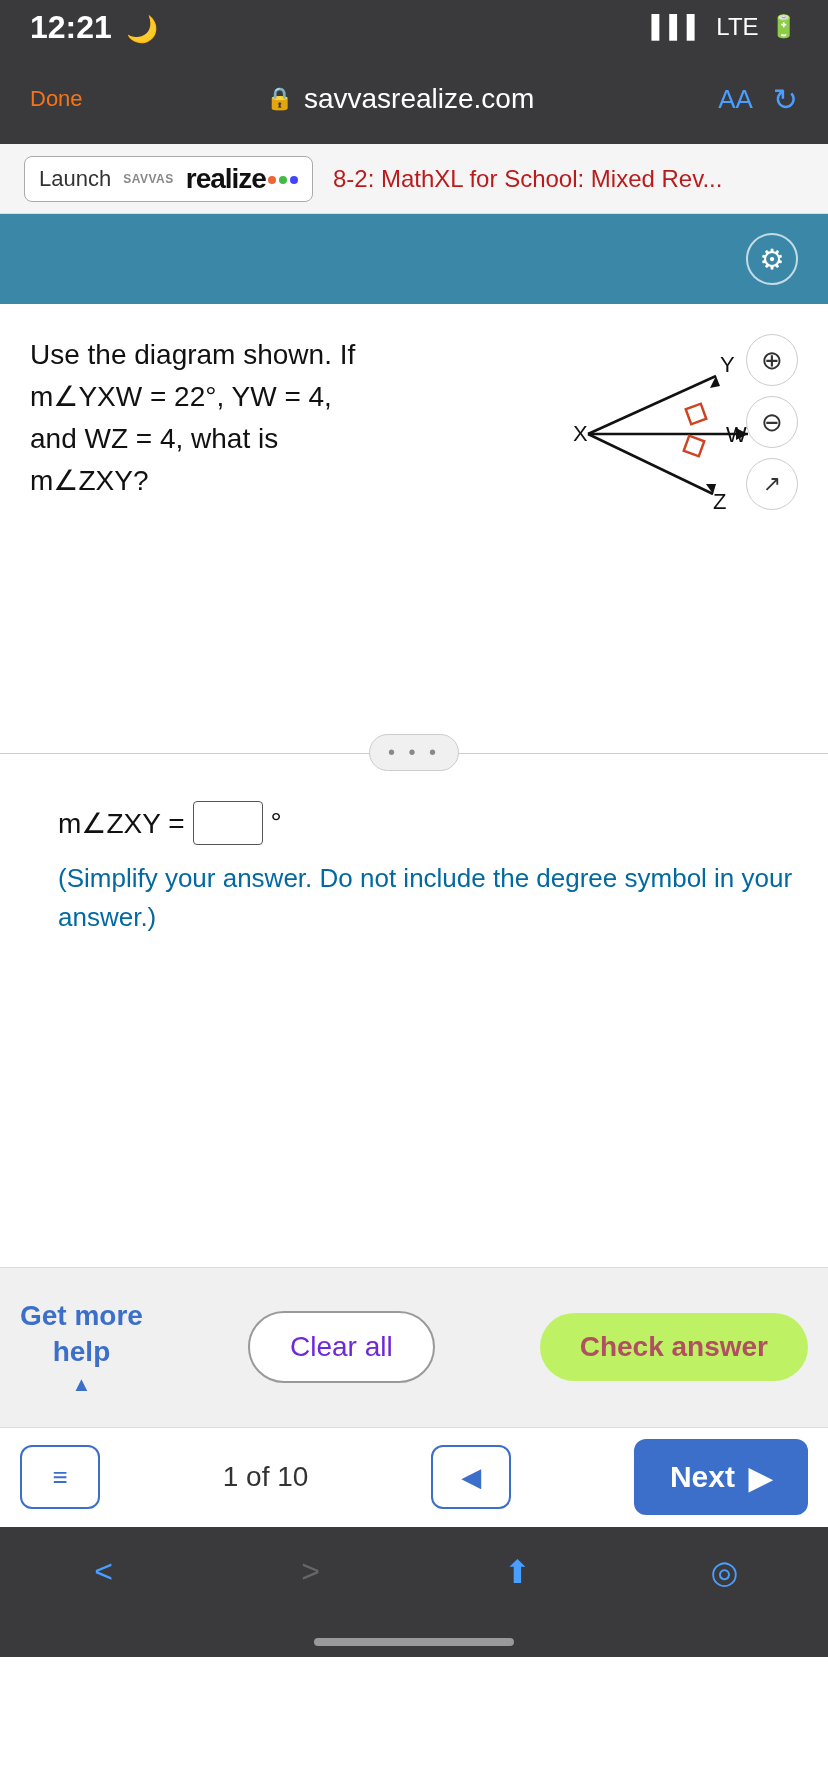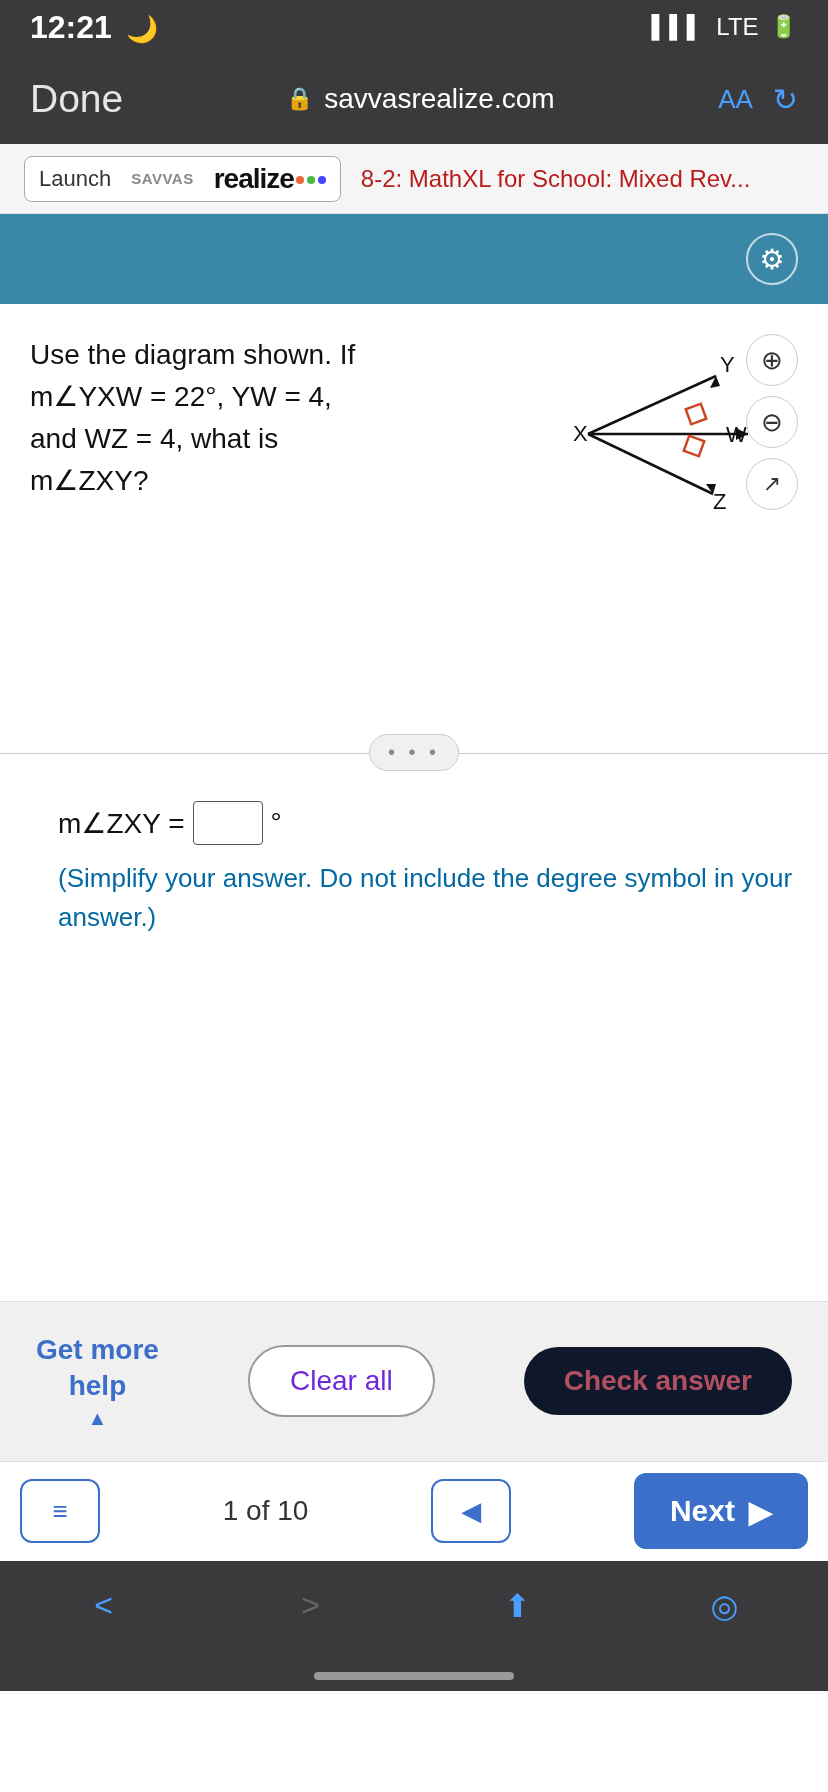--- a/index.html
+++ b/index.html
@@ -37,22 +37,22 @@
     
     .browser-bar {
       background: #3a3a3c;
       height: 90px;
       display: flex;
       align-items: center;
       padding: 0 30px;
       gap: 20px;
     }
     .browser-done {
-      color: #e5e5e5;
-      font-size: 39px;
+      color: #f97316;
+      font-size: 22px;
       font-weight: 400;
     }
     .browser-url {
       flex: 1;
       display: flex;
       align-items: center;
       justify-content: center;
       gap: 10px;
       color: #fff;
       font-size: 28px;
@@ -78,21 +78,21 @@
       padding: 0 24px;
       gap: 20px;
       border-bottom: 1px solid #ddd;
     }
     .launch-btn {
       border: 1.5px solid #aaa;
       border-radius: 8px;
       padding: 6px 14px;
       display: flex;
       align-items: center;
-      gap: 20px;
+      gap: 12px;
       background: #fff;
     }
     .launch-text {
       font-size: 22px;
       color: #333;
     }
     .realize-logo {
       font-size: 28px;
       font-weight: 700;
       color: #111;
@@ -237,26 +237,25 @@
     
     .content-spacer {
       background: #fff;
       flex: 1;
       min-height: 300px;
     }
 
     
     .action-bar {
       background: #f0f0f0;
-      padding: 30px 36px;
+      padding: 30px 20px;
       display: flex;
       align-items: center;
       justify-content: space-between;
       border-top: 1px solid #ddd;
-      margin-top: 34px;
     }
     .get-more-help {
       color: #3b6fc9;
       font-size: 28px;
       font-weight: 700;
       text-align: center;
       line-height: 1.3;
     }
     .get-more-help-arrow {
       font-size: 20px;
@@ -264,21 +263,21 @@
     .clear-all-btn {
       background: #fff;
       border: 2px solid #999;
       border-radius: 50px;
       padding: 18px 40px;
       font-size: 28px;
       color: #6d28d9;
       font-weight: 500;
     }
     .check-answer-btn {
-      background: #0f172a;
+      background: #bef264;
       border: none;
       border-radius: 50px;
       padding: 18px 40px;
       font-size: 28px;
       color: #b05060;
       font-weight: 600;
     }
 
     
     .nav-bar {
@@ -397,21 +396,21 @@
   </div>
   <div class="browser-actions">
     <span style="color:#4a9eff; font-size:26px;">AA</span>
     <span style="font-size:30px;">↻</span>
   </div>
 </div>
 
 <div class="app-header">
   <div class="launch-btn">
     <span class="launch-text">Launch</span>
-    <span style="font-size:15px; color:#888; font-weight:600; letter-spacing:0.5px;">SAVVAS</span>
+    <span style="font-size:12px; color:#888; font-weight:600; letter-spacing:0.5px;">SAVVAS</span>
     <span class="realize-logo">
       realize<span class="realize-dots">
           <span class="dot-r"></span>
           <span class="dot-g"></span>
           <span class="dot-b"></span>
         </span>
     </span>
   </div>
   <span class="breadcrumb-text">8-2: MathXL for School: Mixed Rev...</span>
 </div>

